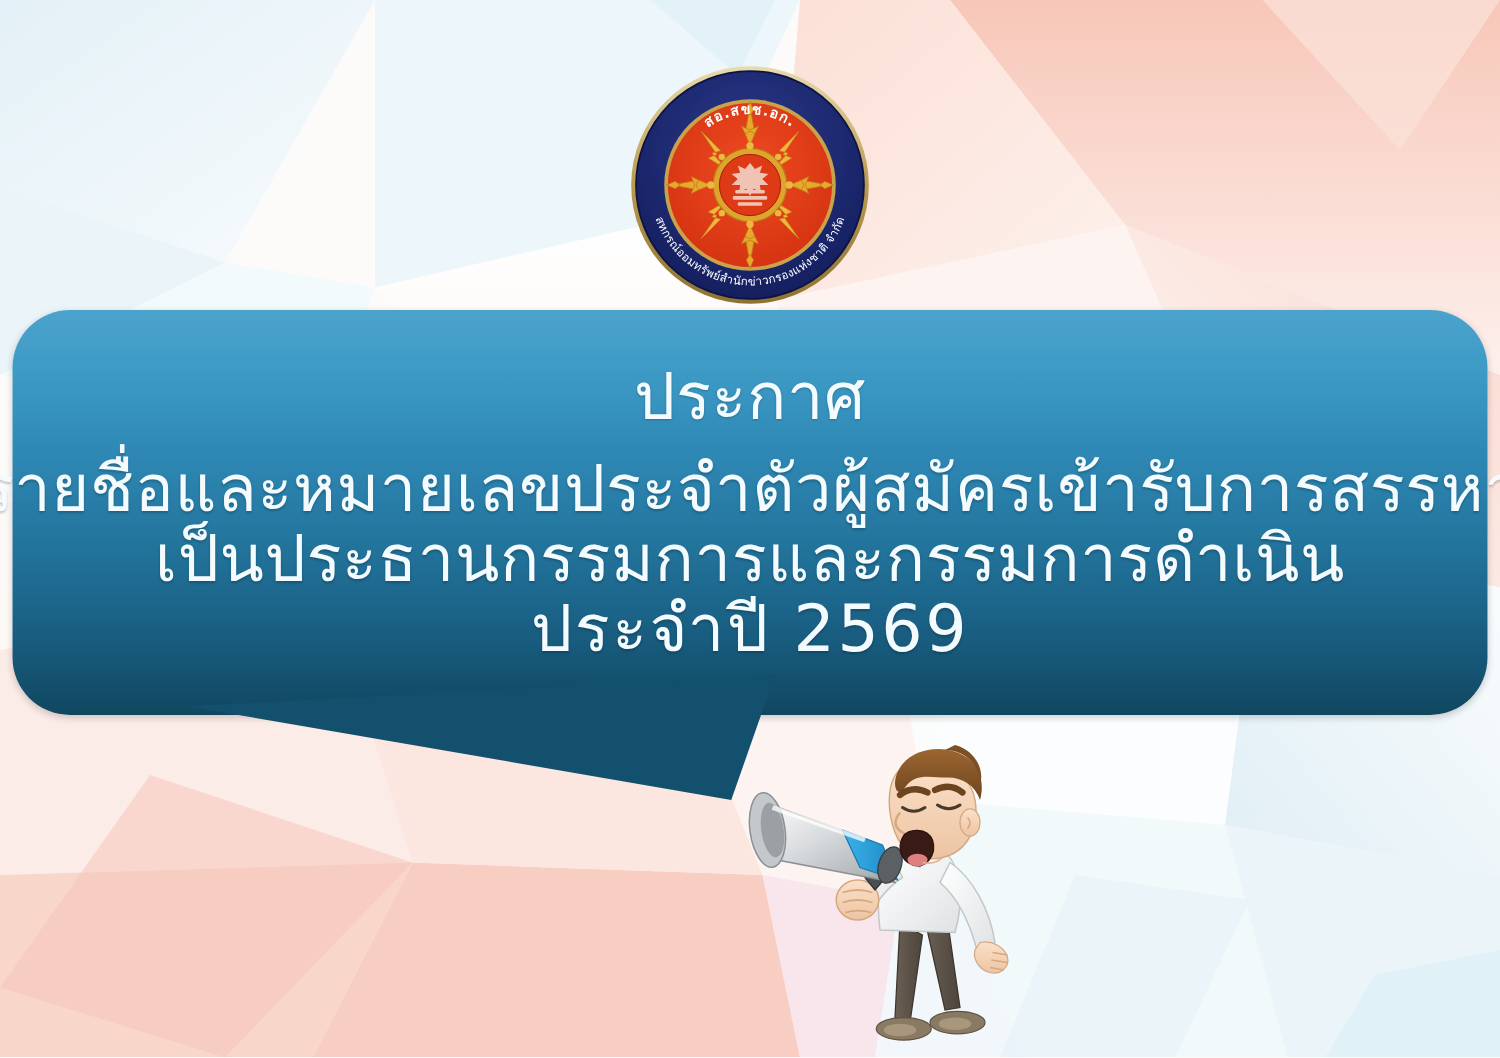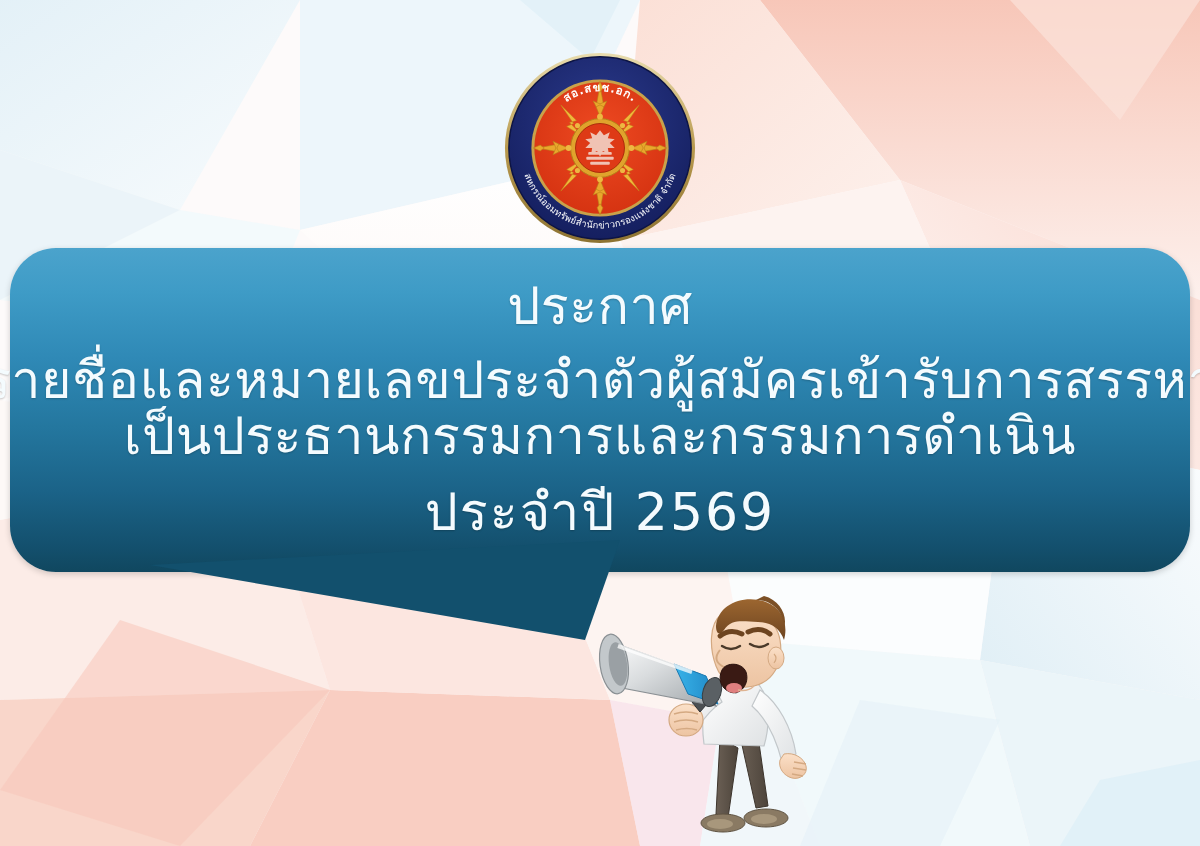--- a/index.html
+++ b/index.html
@@ -73,24 +73,24 @@
 
   .bubble-line {
     color: #f4fbfe;
     text-align: center;
     line-height: 1.0;
     white-space: nowrap;
     text-shadow: 0 1px 2px rgba(0,0,0,0.22);
     font-weight: 400;
     letter-spacing: 0.5px;
   }
-  #line-1 { font-size: 52px; margin-top: 18px; }
+  #line-1 { font-size: 52px; margin-top: 30px; }
   #line-2 { font-size: 52px; margin-top: 22px; }
   #line-3 { font-size: 52px; margin-top: 4px; }
-  #line-4 { font-size: 52px; margin-top: 24px; letter-spacing: 2px; }
+  #line-4 { font-size: 52px; margin-top: 4px; letter-spacing: 2px; }
 
   
   #mascot {
     position: absolute;
     left: 588px;
     top: 578px;
     width: 256px;
     height: 268px;
     z-index: 6;
   }

